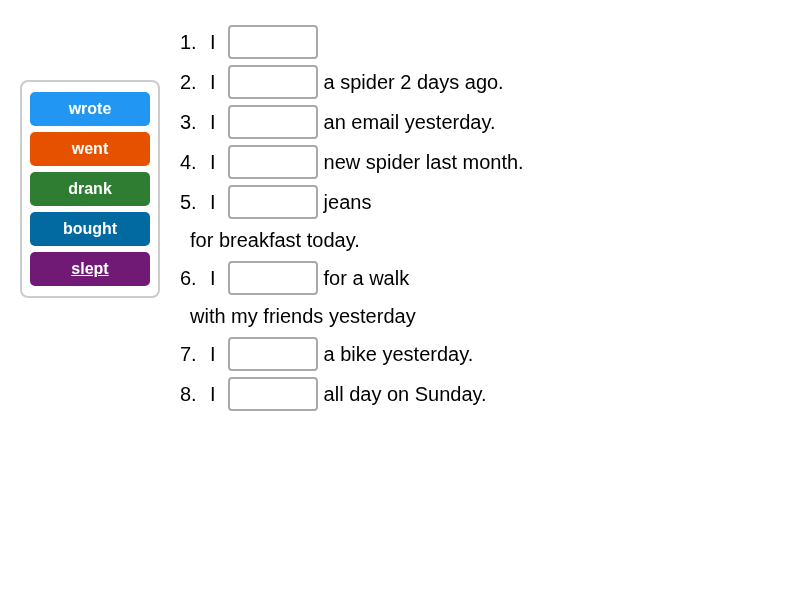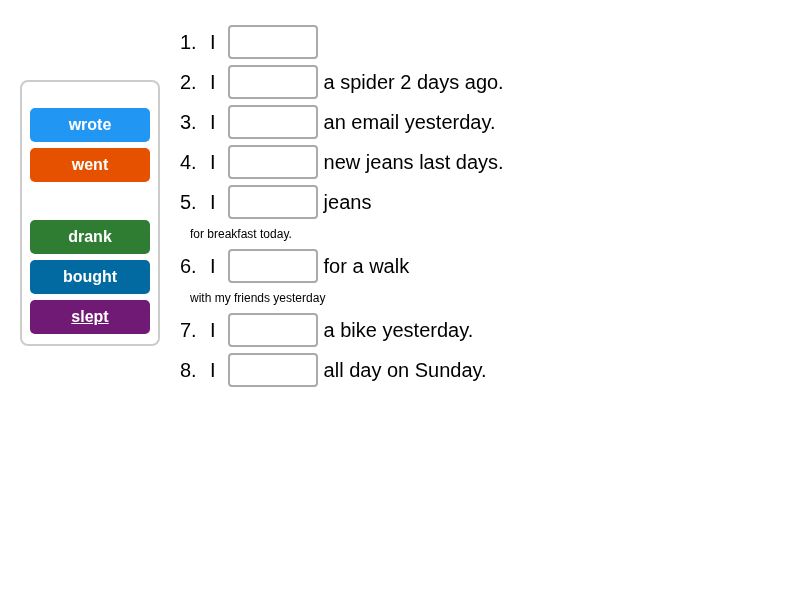--- a/index.html
+++ b/index.html
@@ -74,33 +74,33 @@
       margin: 0 6px;
       background: #fff;
       vertical-align: middle;
     }
 
     .sentence-text {
       font-size: 20px;
     }
 
     .continuation-line {
-      font-size: 12px;
+      font-size: 20px;
       padding-left: 10px;
       margin-bottom: 6px;
       line-height: 1.5;
     }
   </style>
 </head>
 <body>
 
 <div class="sidebar">
-    <button class="word-btn" style="background-color: rgb(33, 150, 243); margin-top: 16px;">wrote</button>
+    <button class="word-btn" style="background-color: rgb(33, 150, 243);">wrote</button>
     <button class="word-btn" style="background-color: rgb(230, 81, 0);">went</button>
-    <button class="word-btn" style="background-color: rgb(46, 125, 50); margin-top: 32px;">drank</button>
+    <button class="word-btn" style="background-color: rgb(46, 125, 50);">drank</button>
     <button class="word-btn" style="background-color: #0369a1;">bought</button>
     <button class="word-btn" style="background-color: #701a75; text-decoration: underline;">slept</button>
   </div>
 
 <div class="sentences-area">
     <div class="sentence-line">
       <span class="number">1.</span>
       <span class="pronoun">I</span>
       <span class="drop-box"></span>
     </div>
@@ -113,21 +113,21 @@
     <div class="sentence-line">
       <span class="number">3.</span>
       <span class="pronoun">I</span>
       <span class="drop-box"></span>
       <span class="sentence-text">an email yesterday.</span>
     </div>
     <div class="sentence-line">
       <span class="number">4.</span>
       <span class="pronoun">I</span>
       <span class="drop-box"></span>
-      <span class="sentence-text">new jeans last days.</span>
+      <span class="sentence-text">new spider last month.</span>
     </div>
     <div class="sentence-line">
       <span class="number">5.</span>
       <span class="pronoun">I</span>
       <span class="drop-box"></span>
       <span class="sentence-text">jeans</span>
     </div>
     <div class="continuation-line">for breakfast today.</div>
     <div class="sentence-line">
       <span class="number">6.</span>

